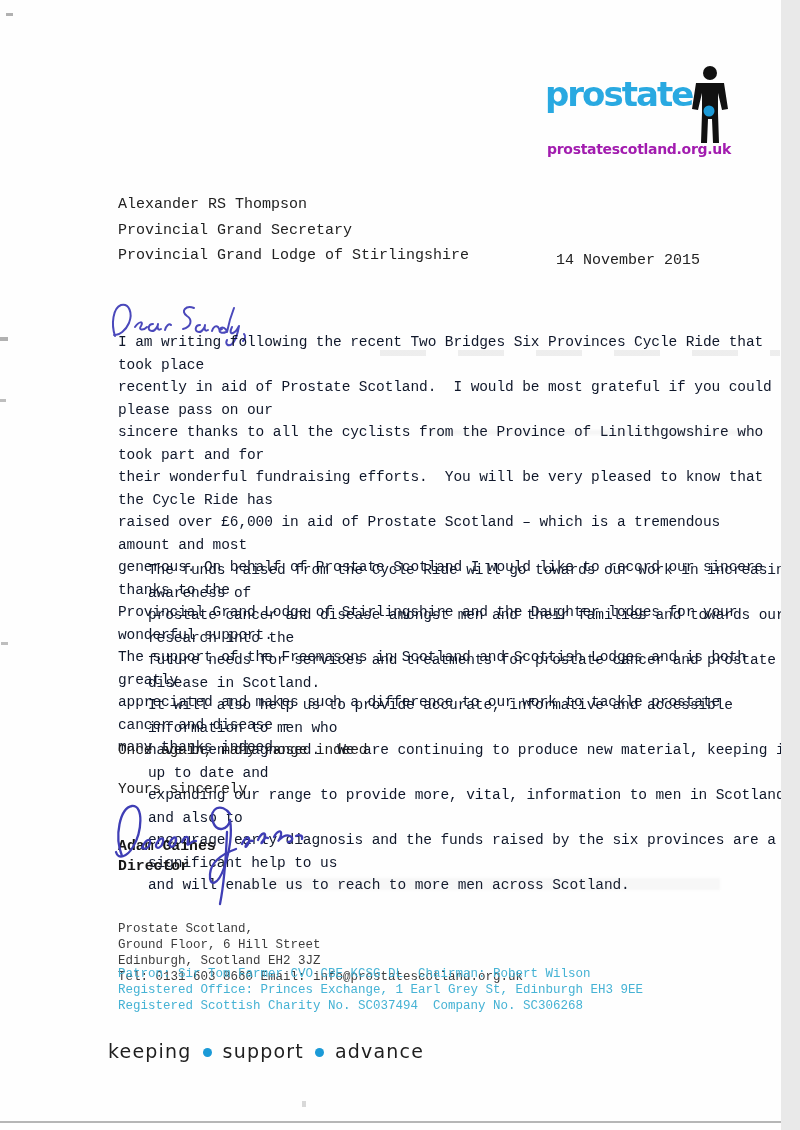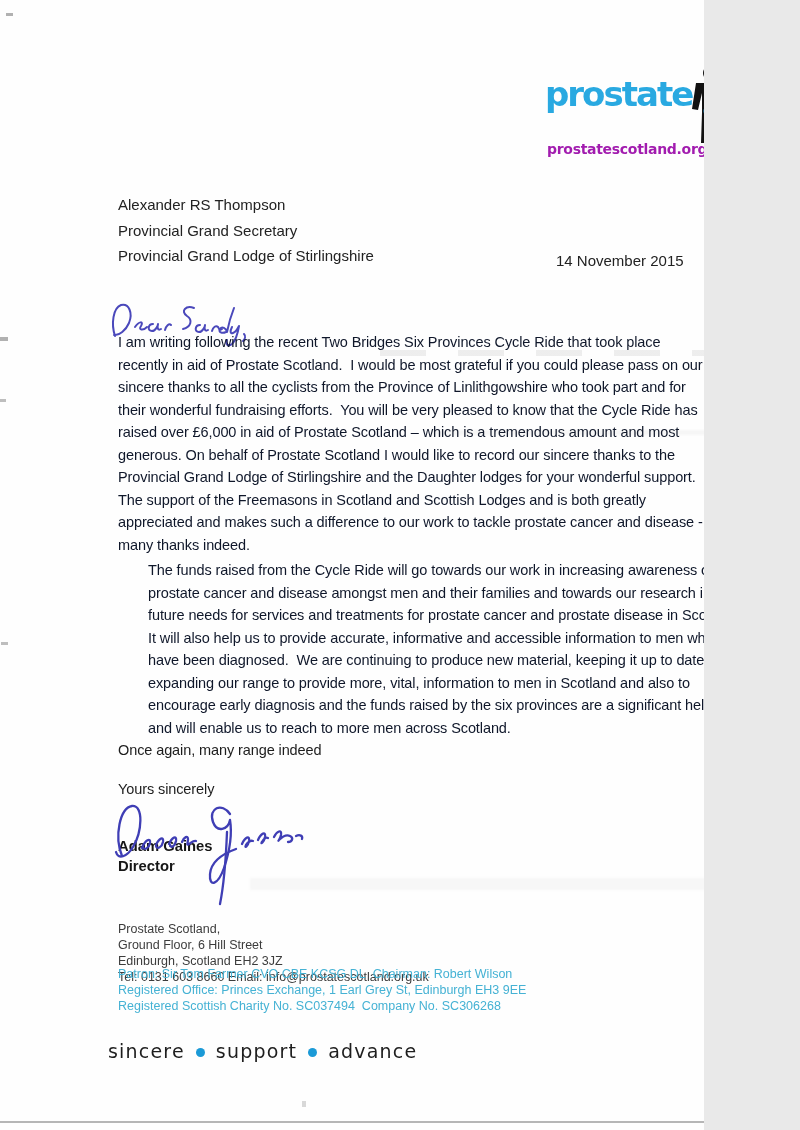--- a/index.html
+++ b/index.html
@@ -1,24 +1,24 @@
 <!DOCTYPE html>
 <html><head>
 <meta charset="utf-8">
 <style>
   html,body{margin:0;padding:0;background:#e9e9e9;}
   .page{
     position:relative;
-    width:704px;height:1130px;
+    width:781px;height:1130px;
     background:#fefefe;
     overflow:hidden;
     font-family:"Liberation Sans", sans-serif;
     color:#1f1f1f;
   }
-  .abs{position:absolute;}
+  .abs{position:absolute;font-family:Liberation Mono, monospace;}
   
   .logo-word{
     font-family:"DejaVu Sans", sans-serif;
     font-weight:bold;
     font-size:34px;
     letter-spacing:-2px;
     line-height:1;
     white-space:nowrap;
   }
   .logo-site{
@@ -151,21 +151,21 @@
   <div class="abs foot-addr" style="left:118px;top:921px;">Prostate Scotland,
 Ground Floor, 6 Hill Street
 Edinburgh, Scotland EH2 3JZ
 Tel: 0131 603 8660 Email: info@prostatescotland.org.uk</div>
 
   <div class="abs foot-reg" style="left:118px;top:966px;color:#45b2d4;">Patron: Sir Tom Farmer CVO CBE KCSG DL&nbsp; Chairman: Robert Wilson
 Registered Office: Princes Exchange, 1 Earl Grey St, Edinburgh EH3 9EE
 Registered Scottish Charity No. SC037494&nbsp; Company No. SC306268</div>
 
   <div class="abs tagline" style="left:108px;top:1040px;">
-    <span class="word">sincere</span>
+    <span class="word">keeping</span>
     <span class="dot" style="background:#1b9ad7;"></span>
     <span class="word">support</span>
     <span class="dot" style="background:#1b9ad7;"></span>
     <span class="word">advance</span>
   </div>
 
   <div class="abs streak" style="left:380px;top:350px;width:400px;height:6px;background:repeating-linear-gradient(90deg,rgba(120,120,120,0.12) 0 46px,rgba(120,120,120,0) 46px 78px);filter:blur(0.6px);"></div>
   <div class="abs streak" style="left:430px;top:430px;width:330px;height:5px;background:rgba(120,120,120,0.06);filter:blur(0.8px);"></div>
   <div class="abs streak" style="left:250px;top:878px;width:470px;height:12px;background:rgba(120,120,120,0.05);filter:blur(1.2px);"></div>
   <div class="abs streak" style="left:6px;top:13px;width:7px;height:3px;background:rgba(0,0,0,0.3);"></div>

